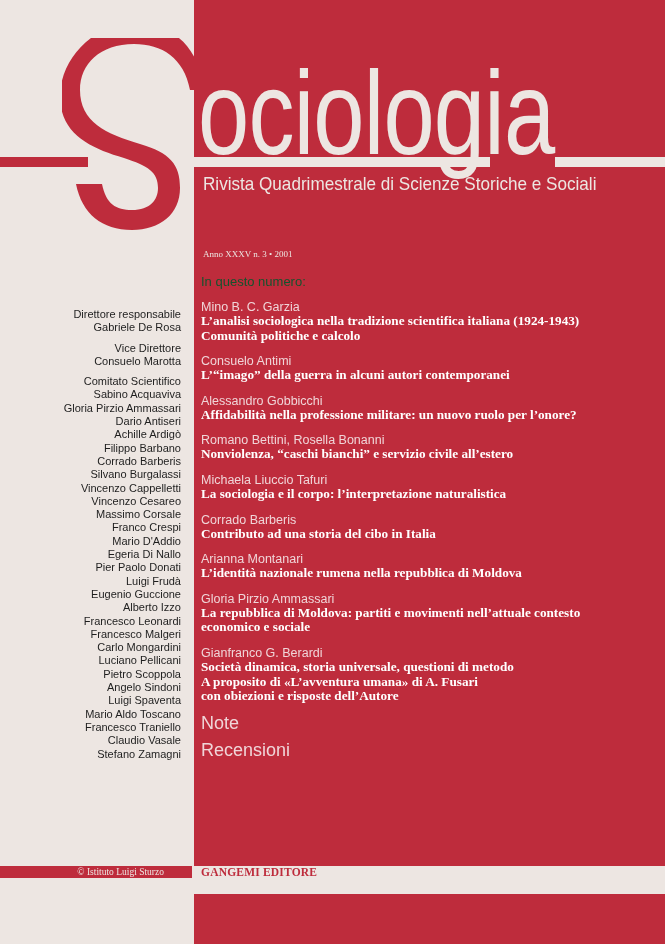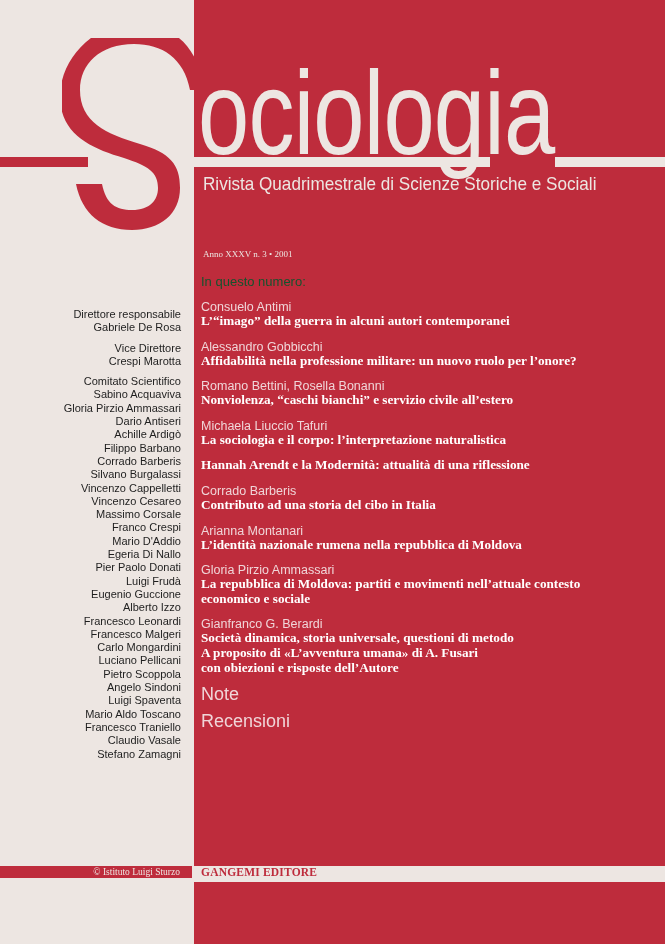--- a/index.html
+++ b/index.html
@@ -59,25 +59,25 @@
   .entry .title {
     font-family: "Liberation Serif", serif; font-weight: bold;
     font-size: 13.2px; line-height: 14.6px; color: #FFFFFF;
   }
   .section-link {
     font-size: 18px; color: #F0D5D8; line-height: 16px; margin-top: 0; margin-bottom: 11px;
   }
   
   .footer-left {
     position: absolute; left: 0; top: 866px; width: 192px; height: 12px; background: #BE2C3C;
-    text-align: right; box-sizing: border-box; padding-right: 12px;
+    text-align: right; box-sizing: border-box; padding-right: 28px;
     font-family: "Liberation Serif", serif; font-size: 9.5px; line-height: 12px; color: #EDE6E2;
   }
   .footer-right {
-    position: absolute; left: 194px; top: 866px; width: 471px; height: 16px; background: #EDE6E2;
+    position: absolute; left: 194px; top: 866px; width: 471px; height: 28px; background: #EDE6E2;
     box-sizing: border-box; padding-left: 7px;
     font-family: "Liberation Serif", serif; font-weight: bold; font-size: 11.5px; line-height: 12px; color: #BE2C3C;
     letter-spacing: 0.2px;
   }
 </style>
 </head>
 <body>
 
 <div class="red-panel"></div>
 
@@ -104,21 +104,21 @@
 <div class="subtitle">Rivista Quadrimestrale di Scienze Storiche e Sociali</div>
 <div class="issue">Anno XXXV  n. 3 • 2001</div>
 
 <div class="board">
   <div class="group">
     <div>Direttore responsabile</div>
     <div>Gabriele De Rosa</div>
   </div>
   <div class="group">
     <div>Vice Direttore</div>
-    <div>Crespi Marotta</div>
+    <div>Consuelo Marotta</div>
   </div>
   <div class="group">
     <div>Comitato Scientifico</div>
     <div>Sabino Acquaviva</div>
     <div>Gloria Pirzio Ammassari</div>
     <div>Dario Antiseri</div>
     <div>Achille Ardigò</div>
     <div>Filippo Barbano</div>
     <div>Corrado Barberis</div>
     <div>Silvano Burgalassi</div>
@@ -143,37 +143,41 @@
     <div>Francesco Traniello</div>
     <div>Claudio Vasale</div>
     <div>Stefano Zamagni</div>
   </div>
 </div>
 
 <div class="contents">
   <div class="heading">In questo numero:</div>
 
   <div class="entry">
+    <div class="author">Mino B. C. Garzia</div>
+    <div class="title">L’analisi sociologica nella tradizione scientifica italiana (1924-1943)</div>
+    <div class="title">Comunità politiche e calcolo</div>
+  </div>
+  <div class="entry">
     <div class="author">Consuelo Antimi</div>
     <div class="title">L’“imago” della guerra in alcuni autori contemporanei</div>
   </div>
   <div class="entry">
     <div class="author">Alessandro Gobbicchi</div>
     <div class="title">Affidabilità nella professione militare: un nuovo ruolo per l’onore?</div>
   </div>
   <div class="entry">
     <div class="author">Romano Bettini, Rosella Bonanni</div>
     <div class="title">Nonviolenza, “caschi bianchi” e servizio civile all’estero</div>
   </div>
   <div class="entry">
     <div class="author">Michaela Liuccio Tafuri</div>
     <div class="title">La sociologia e il corpo: l’interpretazione naturalistica</div>
   </div>
   <div class="entry">
-    <div class="title">Hannah Arendt e la Modernità: attualità di una riflessione</div>
   </div>
   <div class="entry">
     <div class="author">Corrado Barberis</div>
     <div class="title">Contributo ad una storia del cibo in Italia</div>
   </div>
   <div class="entry">
     <div class="author">Arianna Montanari</div>
     <div class="title">L’identità nazionale rumena nella repubblica di Moldova</div>
   </div>
   <div class="entry">

